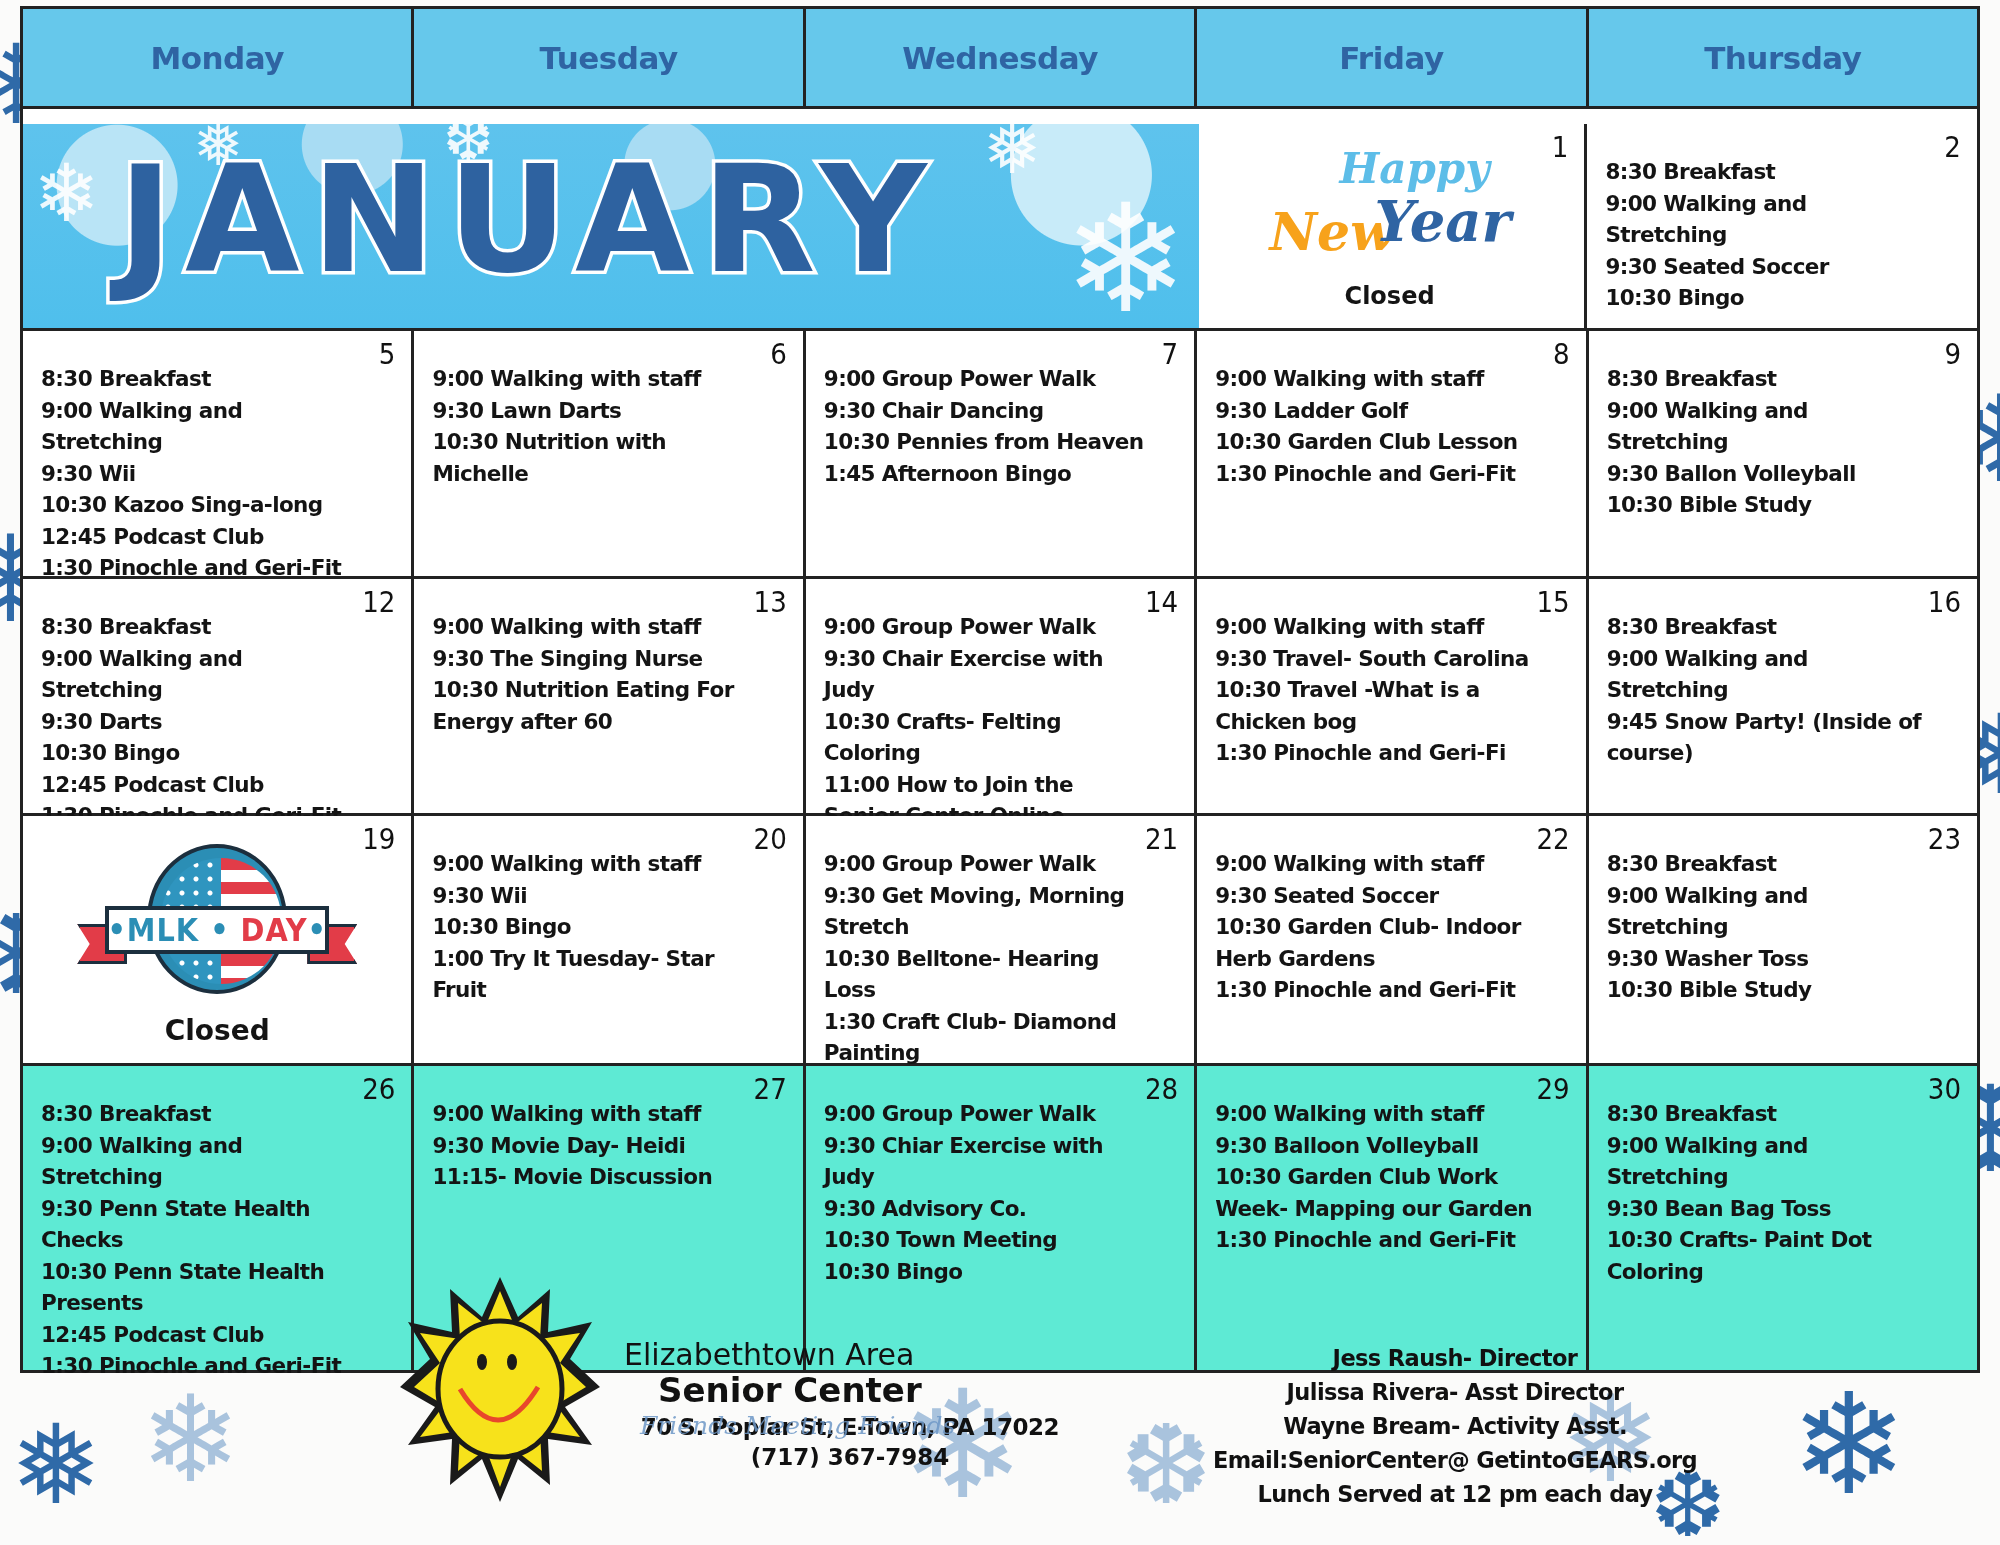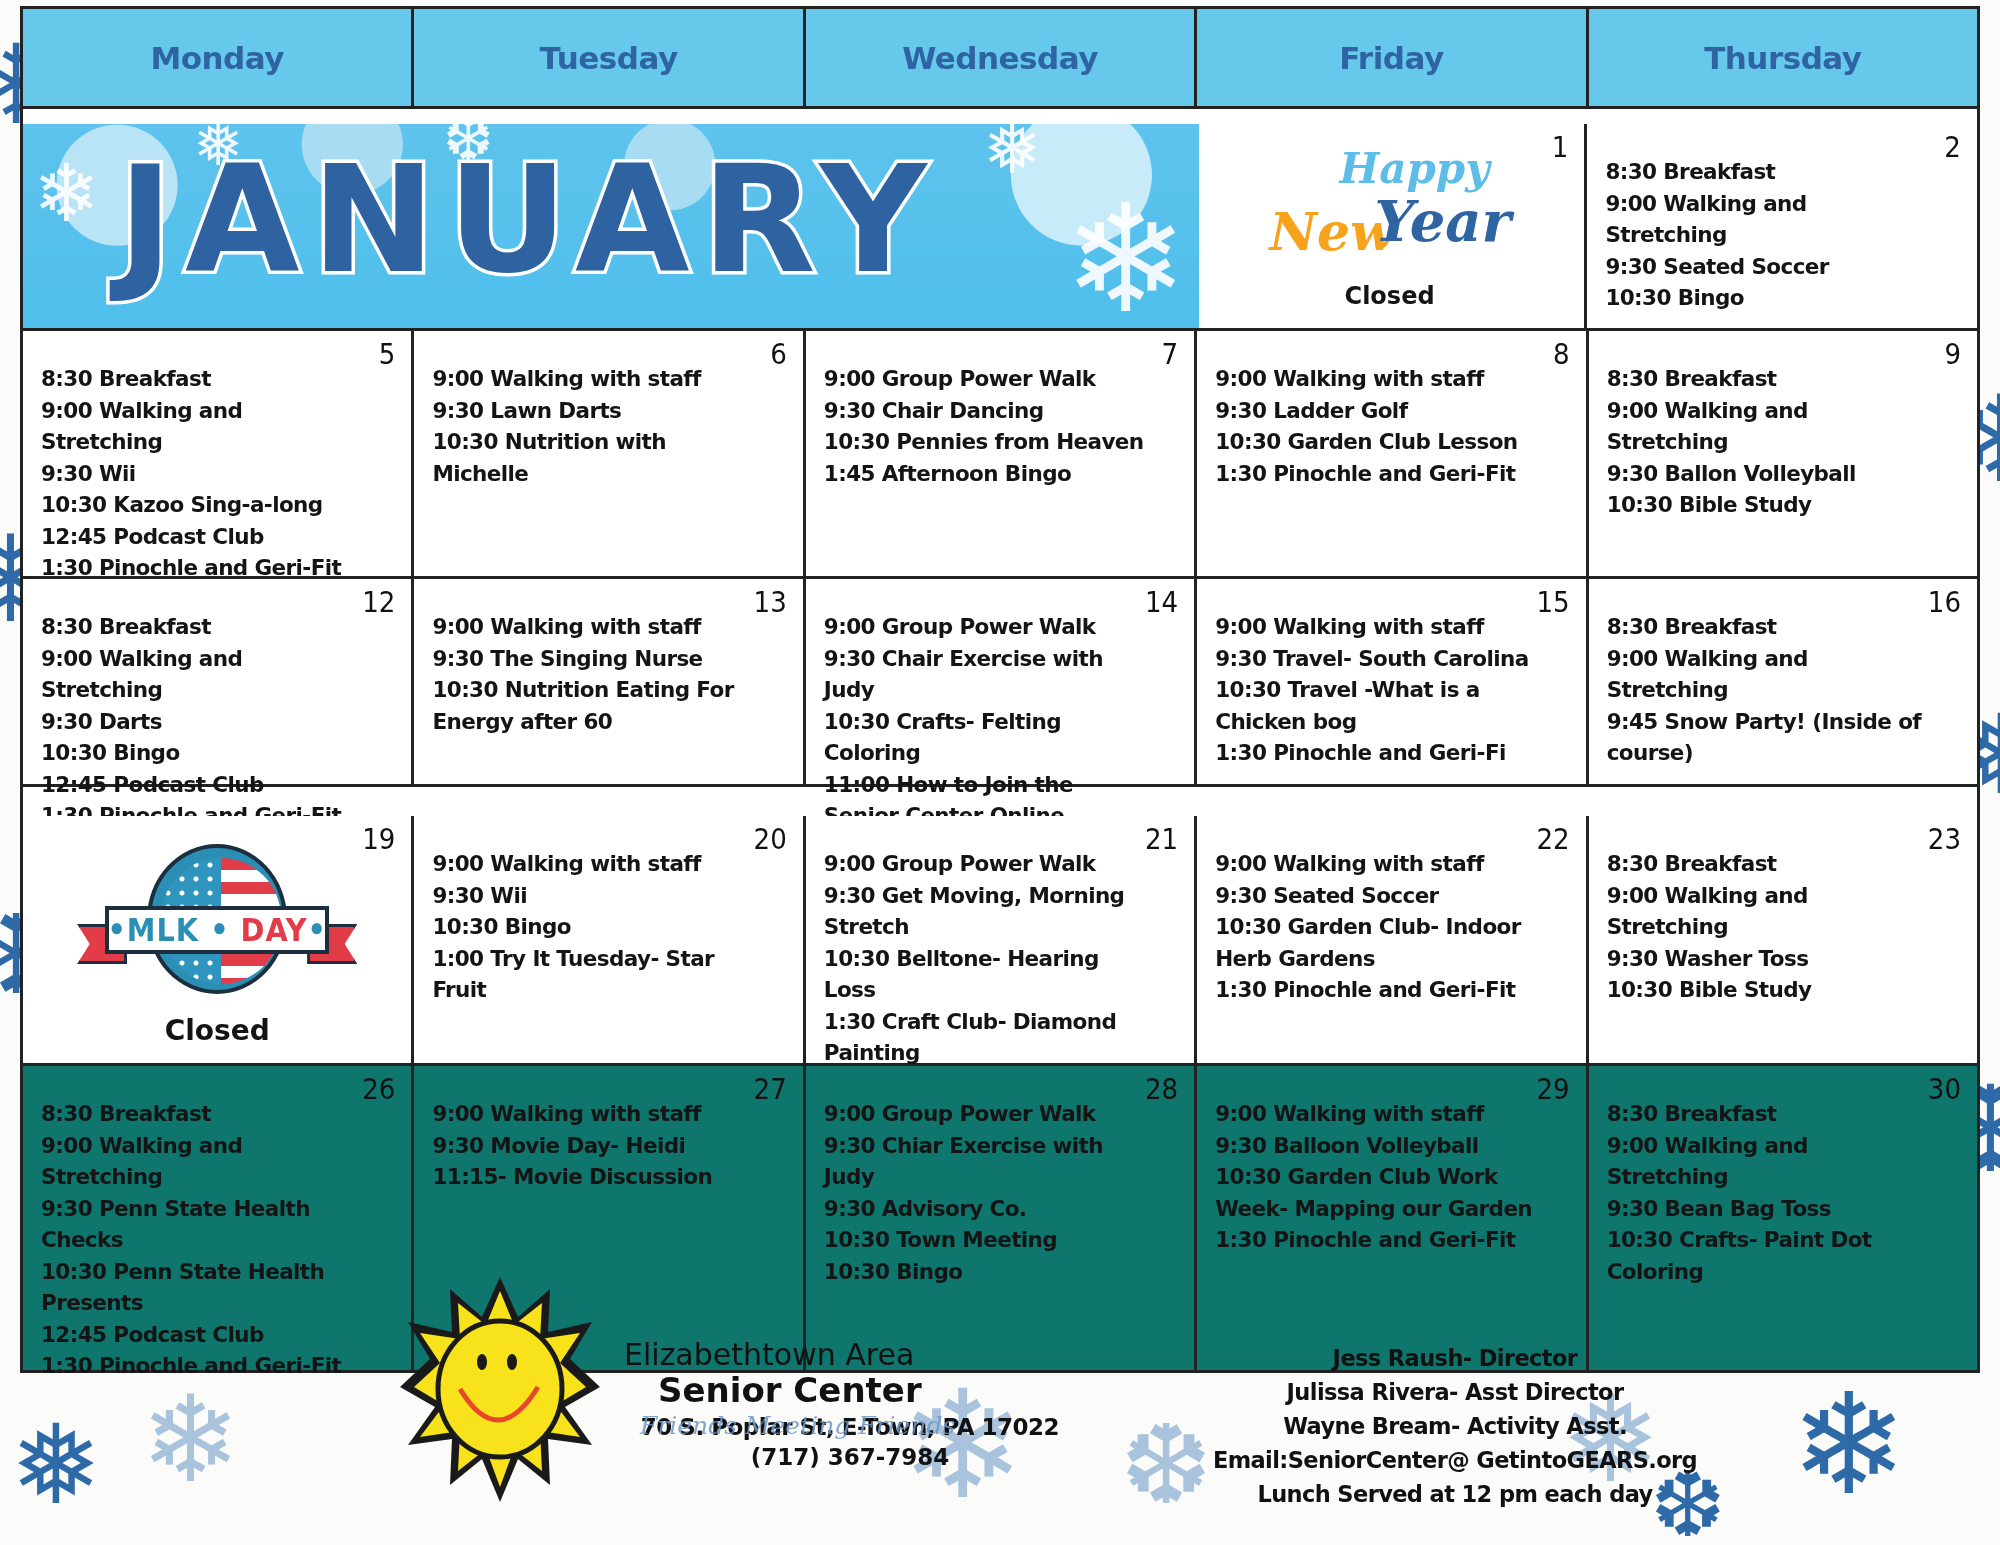--- a/index.html
+++ b/index.html
@@ -26,21 +26,21 @@
     flex: 1; display: flex; align-items: center; justify-content: center;
     font-family: "DejaVu Sans", sans-serif; font-weight: bold; font-size: 31px;
     color: #2f64a3; border-right: 3px solid #222; letter-spacing: -0.5px;
   }
   .header-cell:last-child { border-right: none; }
 
   .row { position: absolute; left: 0; width: 100%; display: flex; border-bottom: 3px solid #222; }
   .row:last-child { border-bottom: none; }
   .cell { position: relative; flex: 1; border-right: 3px solid #222; padding: 18px 14px 10px 18px; background: #fff; }
   .cell:last-child { border-right: none; }
-  .cell.faded { background: #0f766e; }
+  .cell.faded { background: #5eead4; }
   .day-num {
     position: absolute; right: 16px; top: 6px;
     font-family: "DejaVu Sans Condensed", "DejaVu Sans", sans-serif;
     font-size: 29px; color: #111;
   }
   .events { list-style: none; padding-top: 14px; }
   .events li {
     font-family: "DejaVu Sans", sans-serif; font-weight: bold;
     font-size: 21.5px; line-height: 31.5px; color: #141414;
     letter-spacing: -0.6px; padding-right: 34px;
@@ -204,21 +204,21 @@
       <span class="day-num">9</span>
       <ul class="events">
         <li>8:30 Breakfast</li>
         <li>9:00 Walking and Stretching</li>
         <li>9:30  Ballon Volleyball</li>
         <li>10:30 Bible Study</li>
       </ul>
     </div>
   </div>
 
-  <div class="row" style="top:570px;height:208px;">
+  <div class="row" style="top:570px;height:237px;">
     <div class="cell">
       <span class="day-num">12</span>
       <ul class="events">
         <li>8:30 Breakfast</li>
         <li>9:00 Walking and Stretching</li>
         <li>9:30 Darts</li>
         <li>10:30 Bingo</li>
         <li>12:45 Podcast Club</li>
         <li>1:30 Pinochle and  Geri-Fit</li>
       </ul>

